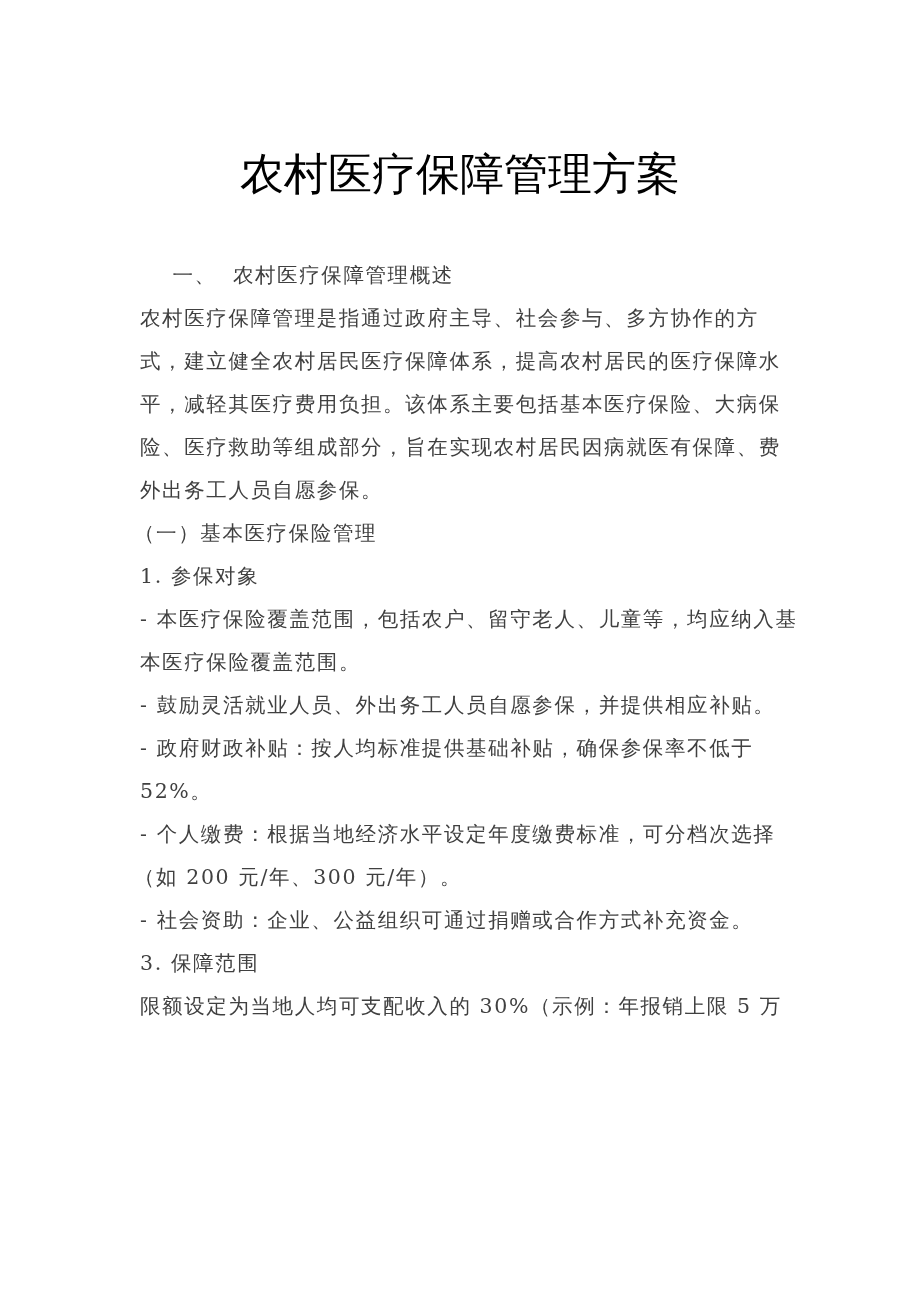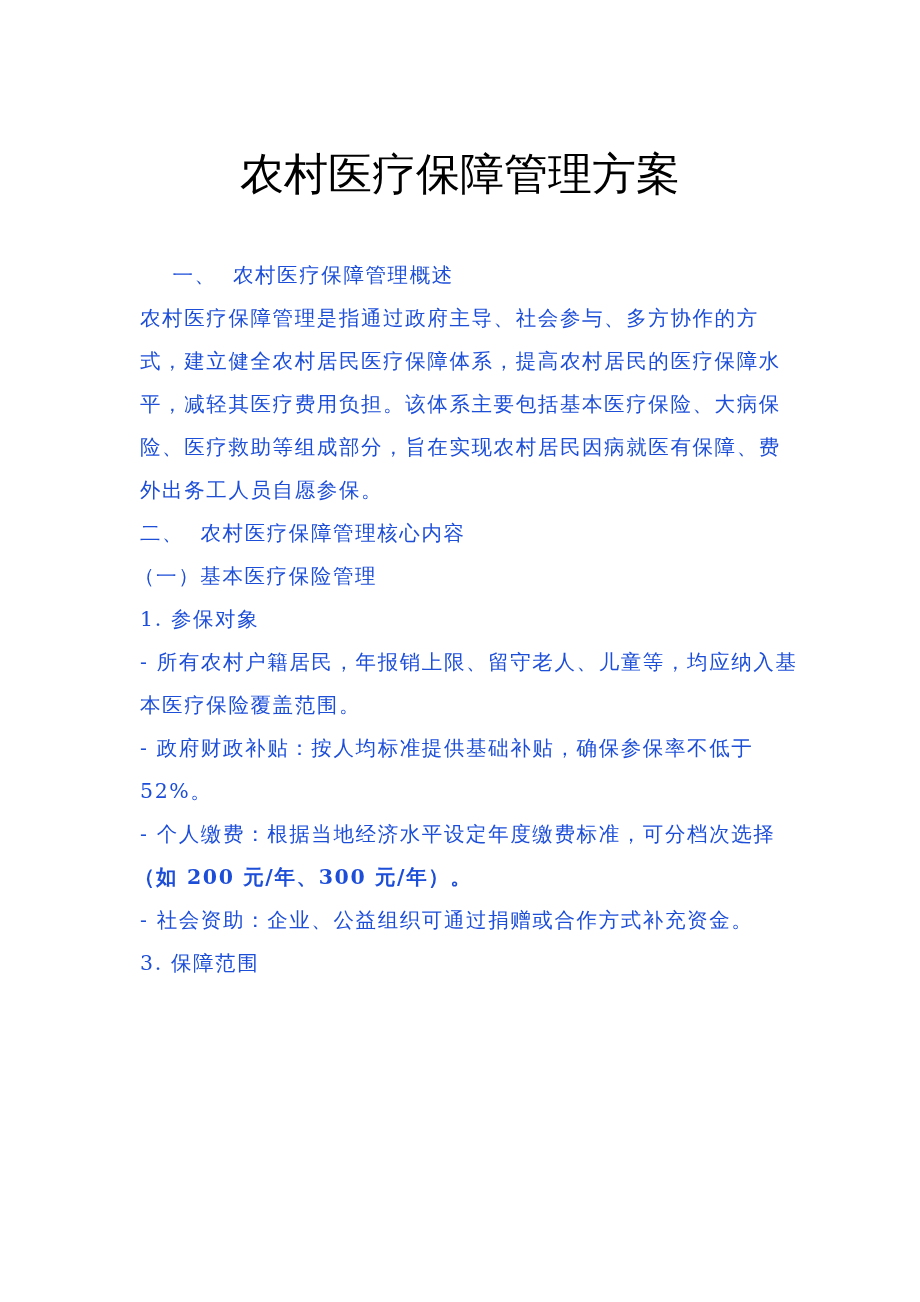--- a/index.html
+++ b/index.html
@@ -36,46 +36,47 @@
       color: #000000;
     }
     .body {
       position: absolute;
       left: 140px;
       top: 254px;
       width: 632px;
       font-size: 20.5px;
       line-height: 43px;
       letter-spacing: 1.6px;
-      color: #1d4ed8;
+      color: #404040;
     }
     .line {
       display: block;
       white-space: nowrap;
       height: 43px;
     }
   </style>
 </head>
 <body>
 
 <div class="page">
   <div class="title">农村医疗保障管理方案</div>
 
   <div class="body">
     <span class="line" style="white-space: pre;">    一、  农村医疗保障管理概述</span>
     <span class="line">农村医疗保障管理是指通过政府主导、社会参与、多方协作的方</span>
     <span class="line">式，建立健全农村居民医疗保障体系，提高农村居民的医疗保障水</span>
     <span class="line">平，减轻其医疗费用负担。该体系主要包括基本医疗保险、大病保</span>
     <span class="line">险、医疗救助等组成部分，旨在实现农村居民因病就医有保障、费</span>
     <span class="line">外出务工人员自愿参保。</span>
-    <span class="line" style="white-space: pre;">二、  农村医疗保障管理核心内容</span>
     <span class="line" style="margin-left:-6px;">（一）基本医疗保险管理</span>
     <span class="line">1. 参保对象</span>
-    <span class="line">- 所有农村户籍居民，年报销上限、留守老人、儿童等，均应纳入基</span>
+    <span class="line">- 本医疗保险覆盖范围，包括农户、留守老人、儿童等，均应纳入基</span>
     <span class="line">本医疗保险覆盖范围。</span>
+    <span class="line">- 鼓励灵活就业人员、外出务工人员自愿参保，并提供相应补贴。</span>
     <span class="line">- 政府财政补贴：按人均标准提供基础补贴，确保参保率不低于</span>
     <span class="line">52%。</span>
     <span class="line">- 个人缴费：根据当地经济水平设定年度缴费标准，可分档次选择</span>
-    <span class="line" style="margin-left:-6px;font-weight:bold;">（如 200 元/年、300 元/年）。</span>
+    <span class="line" style="margin-left:-6px;">（如 200 元/年、300 元/年）。</span>
     <span class="line">- 社会资助：企业、公益组织可通过捐赠或合作方式补充资金。</span>
     <span class="line">3. 保障范围</span>
+    <span class="line">限额设定为当地人均可支配收入的 30%（示例：年报销上限 5 万</span>
   </div>
 </div>
 
 </body></html>

